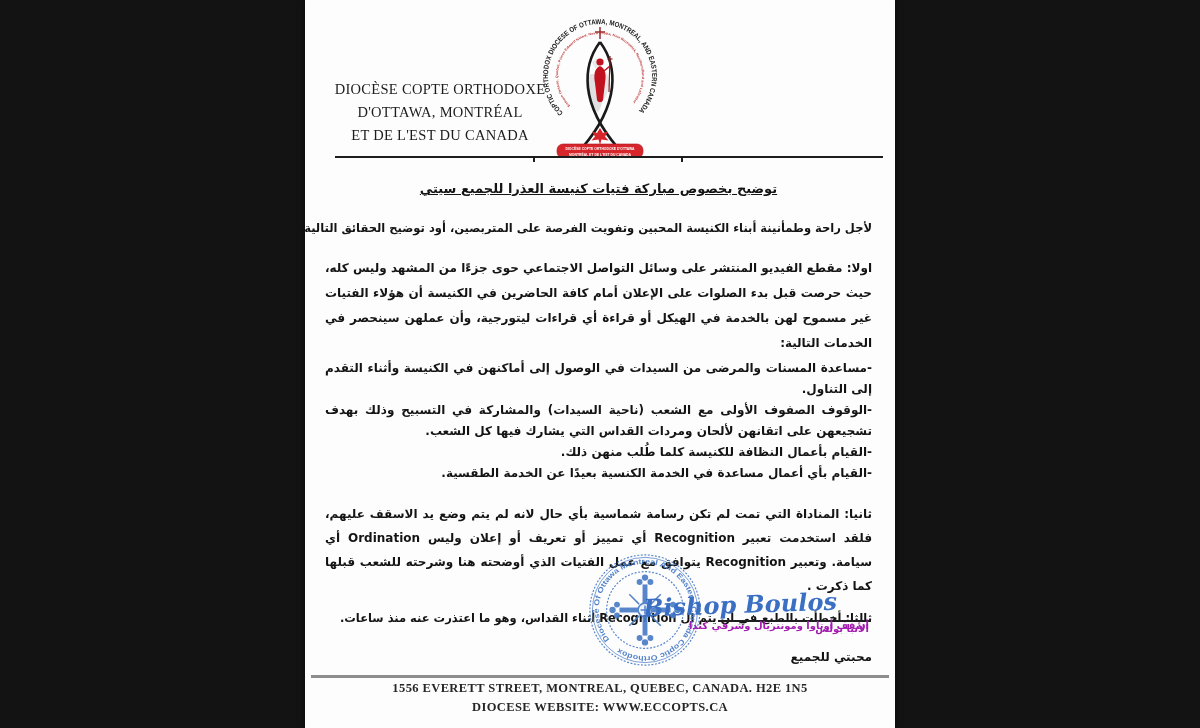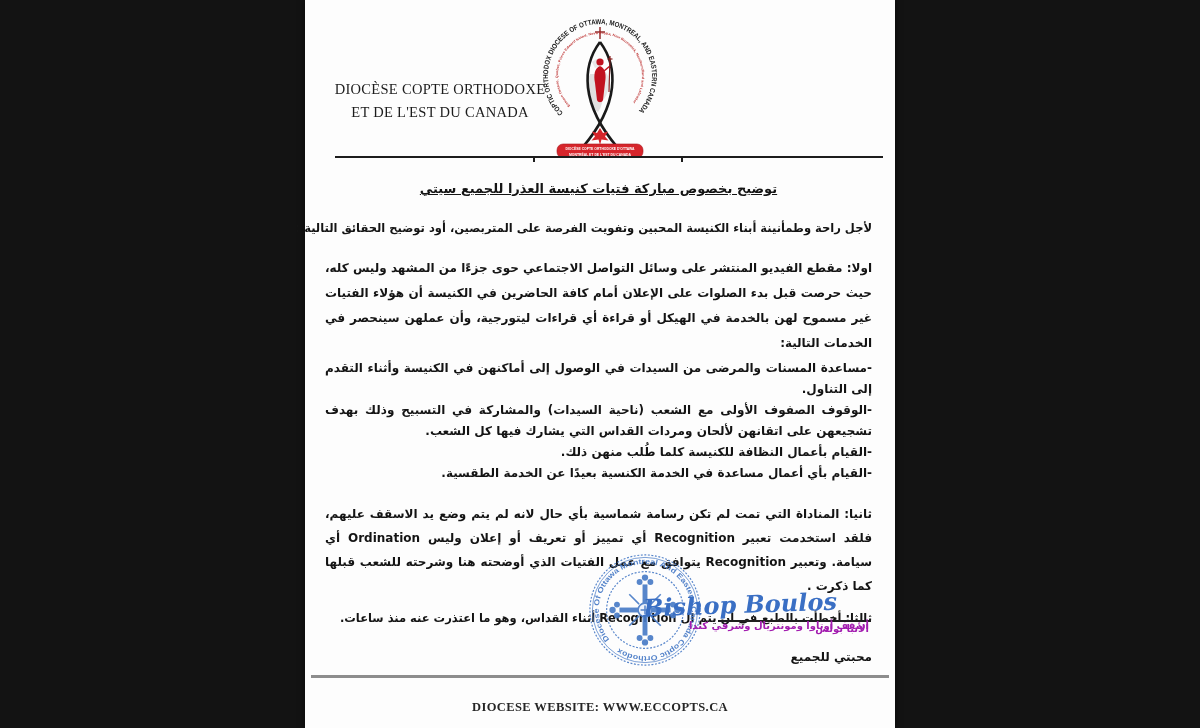--- a/index.html
+++ b/index.html
@@ -64,20 +64,21 @@
   .addr{top:681px;}
   .site{top:700px;}
 </style>
 </head>
 <body>
 
 <div class="paper">
 
   <div class="hdr-block hdr-left">
     <div>DIOCÈSE COPTE ORTHODOXE</div>
+    <div>D'OTTAWA, MONTRÉAL</div>
     <div>ET DE L'EST DU CANADA</div>
   </div>
 
   <div class="logo-wrap">
     <svg width="120" height="154" viewBox="0 0 120 154" xmlns="http://www.w3.org/2000/svg">
       <defs>
         <path id="arcOuter" d="M 23.2 108.8 A 52 52 0 1 1 96.8 108.8" fill="none"></path>
         <path id="arcInner" d="M 30.3 101.7 A 42 42 0 1 1 89.7 101.7" fill="none"></path>
       </defs>
 
@@ -189,15 +190,16 @@
       </g>
     </svg>
   </div>
 
   <div class="sig-script">Bishop Boulos</div>
   <div class="sig-line"></div>
   <div class="sig-name">الأنبا بولس</div>
   <div class="sig-title">أسقف أوتاوا ومونتريال وشرقي كندا</div>
 
   <div class="footer-rule"></div>
+  <div class="footer-line addr">1556 EVERETT STREET, MONTREAL, QUEBEC, CANADA. H2E 1N5</div>
   <div class="footer-line site">DIOCESE WEBSITE: WWW.ECCOPTS.CA</div>
 
 </div>
 
 </body></html>

